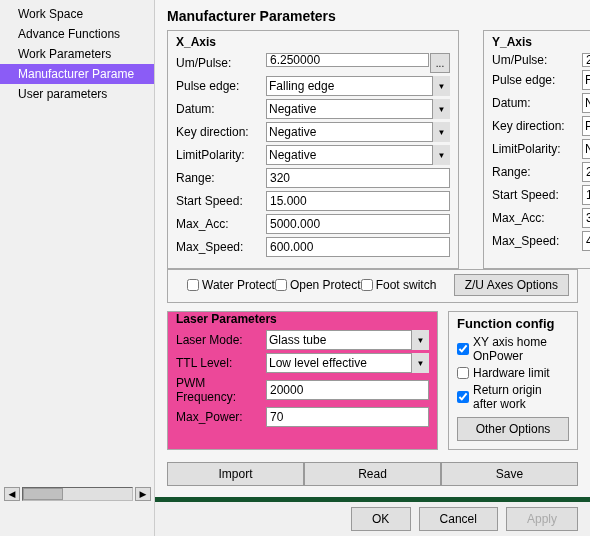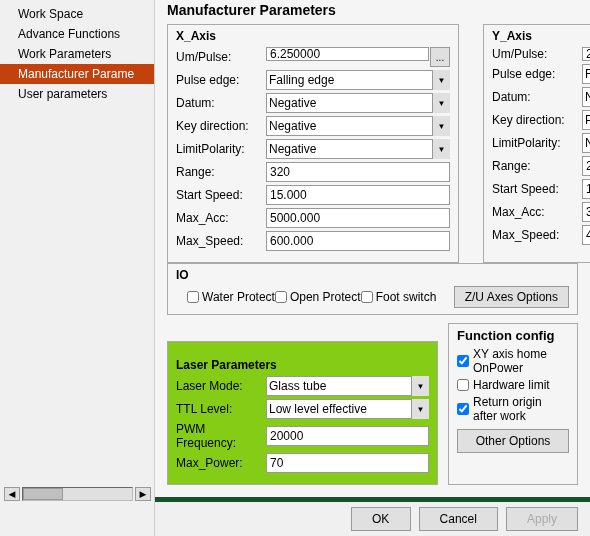--- a/index.html
+++ b/index.html
@@ -21,36 +21,36 @@
       padding: 4px 0;
       flex-shrink: 0;
     }
     .sidebar-item {
       padding: 3px 8px 3px 18px;
       cursor: pointer;
       font-size: 12px;
       color: #000;
     }
     .sidebar-item.active {
-      background: #c2410c;
+      background: #8b5cf6;
       color: #fff;
     }
 
     
     .main {
       flex: 1;
       background: #f5f5f5;
       display: flex;
       flex-direction: column;
       overflow: hidden;
     }
     .main-title {
       font-size: 14px;
       font-weight: bold;
-      padding: 2px 12px 6px 12px;
+      padding: 8px 12px 6px 12px;
       color: #000;
     }
     .main-body {
       flex: 1;
       padding: 0 12px 6px 12px;
       overflow-y: auto;
     }
 
     
     .axes-row {
@@ -185,23 +185,22 @@
 
     
     .lower-row {
       display: flex;
       gap: 10px;
       margin-bottom: 8px;
     }
     .laser-params-section {
       flex: 1;
       border: 1px solid #aaa;
-      padding: 16px 8px 8px 8px;
-      background: #84cc16;
-      margin-top: 18px;
+      padding: 0 8px 8px 8px;
+      background: #ec4899;
     }
     .laser-params-title {
       font-weight: bold;
       font-size: 12px;
       margin-bottom: 4px;
       color: #000;
     }
     .function-config-section {
       flex: 1;
       border: 1px solid #aaa;
@@ -466,21 +465,20 @@
           <input class="field-input" type="text" value="3000.000" style="">
         </div>
         <div class="field-row">
           <span class="field-label">Max_Speed:</span>
           <input class="field-input" type="text" value="400.000" style="">
         </div>
       </div>
     </div>
 
     <div class="io-section">
-      <div class="io-section-title">IO</div>
       <div class="io-row">
         <label class="checkbox-label">
           <input type="checkbox" style="">
           <span>Water Protect</span>
         </label>
         <label class="checkbox-label">
           <input type="checkbox" style="">
           <span>Open Protect</span>
         </label>
         <label class="checkbox-label">

